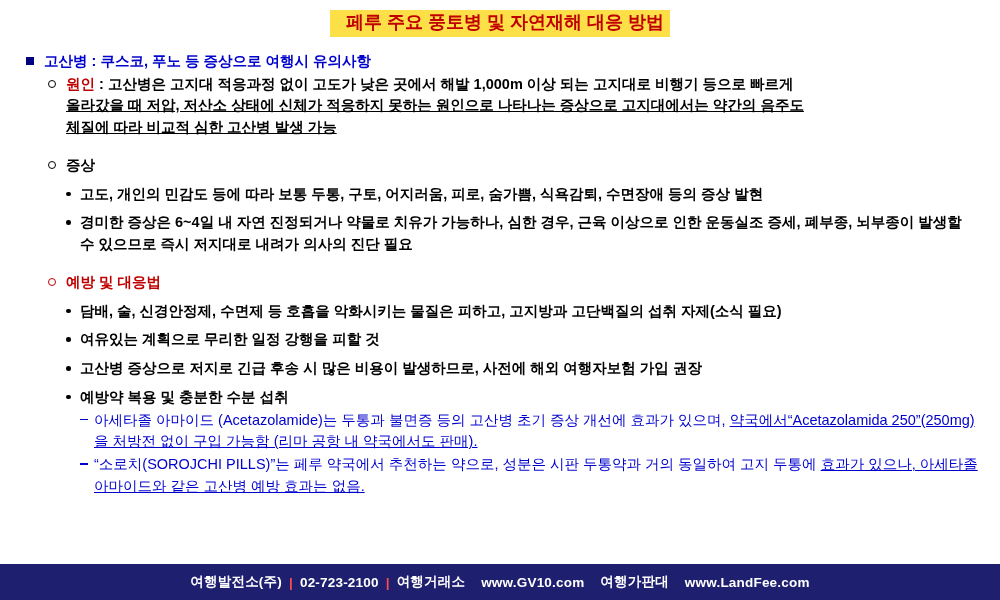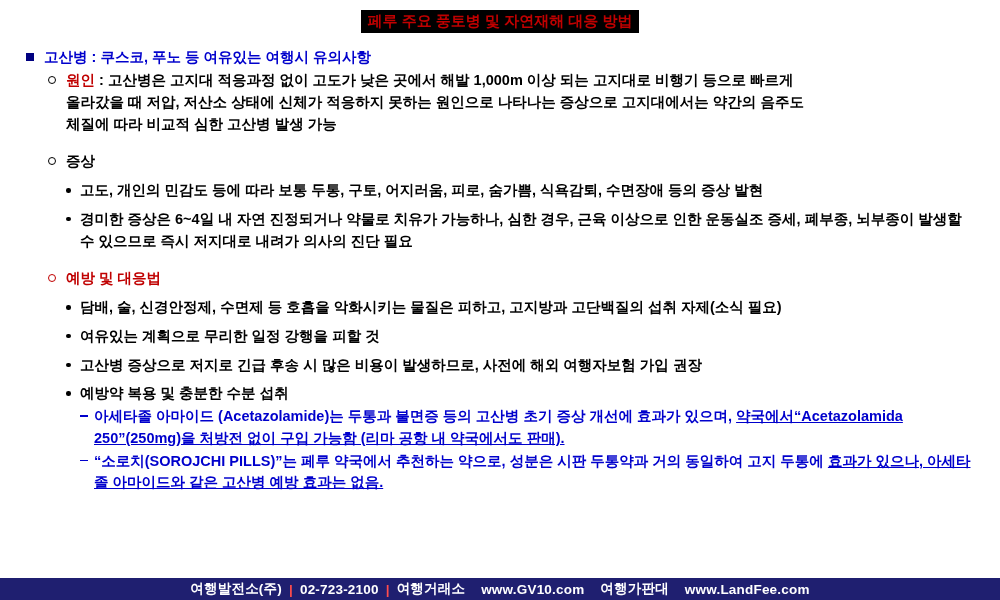--- a/index.html
+++ b/index.html
@@ -20,25 +20,25 @@
     box-sizing: border-box;
   }
 
   
   .title-wrap {
     text-align: center;
     padding-top: 10px;
   }
   .title {
     display: inline-block;
-    background: #000000;
+    background: #fde047;
     color: #c00000;
-    font-size: 15px;
-    font-weight: bold;
-    padding: 2px 6px 3px 6px;
+    font-size: 18px;
+    font-weight: bold;
+    padding: 2px 6px 3px 16px;
     line-height: 1.2;
   }
 
   
   .content {
     padding: 14px 22px 0 22px;
   }
 
   
   .lvl1 {
@@ -84,20 +84,21 @@
   }
   .lvl2.red .ci {
     border-color: #c00000;
   }
   .lvl2 .k-red {
     color: #c00000;
   }
   .lvl2 .cont {
     display: block;
     text-indent: 0;
+    text-decoration: underline;
   }
 
   
   .lvl3 {
     position: relative;
     padding-left: 58px;
     font-size: 14.5px;
     font-weight: bold;
     line-height: 1.5;
     color: #000000;
@@ -111,21 +112,21 @@
     height: 4.5px;
     background: #000000;
     border-radius: 50%;
   }
 
   
   .lvl4 {
     position: relative;
     padding-left: 72px;
     font-size: 14.5px;
-    font-weight: bold;
+    font-weight: normal;
     line-height: 1.5;
     color: #0000cc;
     margin-top: 1px;
   }
   .lvl4 .dash {
     position: absolute;
     left: 58px;
     top: 9px;
     width: 8px;
     height: 1.6px;
@@ -135,21 +136,21 @@
   .gap { height: 14px; }
 
   .u { text-decoration: underline; }
 
   
   .footer {
     position: absolute;
     left: 0;
     right: 0;
     bottom: 0;
-    height: 22px;
+    height: 36px;
     background: #1f1f70;
     color: #ffffff;
     display: flex;
     align-items: center;
     justify-content: center;
     font-size: 13.5px;
     font-weight: bold;
     letter-spacing: 0.2px;
   }
   .footer .sep {
@@ -164,21 +165,21 @@
 <div class="page">
 
   <div class="title-wrap">
     <span class="title">페루 주요 풍토병 및 자연재해 대응 방법</span>
   </div>
 
   <div class="content">
 
     <div class="lvl1">
       <span class="sq"></span>
-      <span>고산병 : 쿠스코, 푸노 등 여유있는 여행시 유의사항</span>
+      <span>고산병 : 쿠스코, 푸노 등 증상으로 여행시 유의사항</span>
     </div>
 
     <div class="lvl2">
       <span class="ci"></span>
       <span class="k-red">원인</span><span> :  고산병은 고지대 적응과정 없이 고도가 낮은 곳에서 해발 1,000m 이상 되는 고지대로 비행기 등으로 빠르게</span>
       <span class="cont">올라갔을 때 저압, 저산소 상태에 신체가 적응하지 못하는 원인으로 나타나는 증상으로 고지대에서는 약간의 음주도</span>
       <span class="cont">체질에 따라 비교적 심한 고산병 발생 가능</span>
     </div>
 
     <div class="gap"></div>

